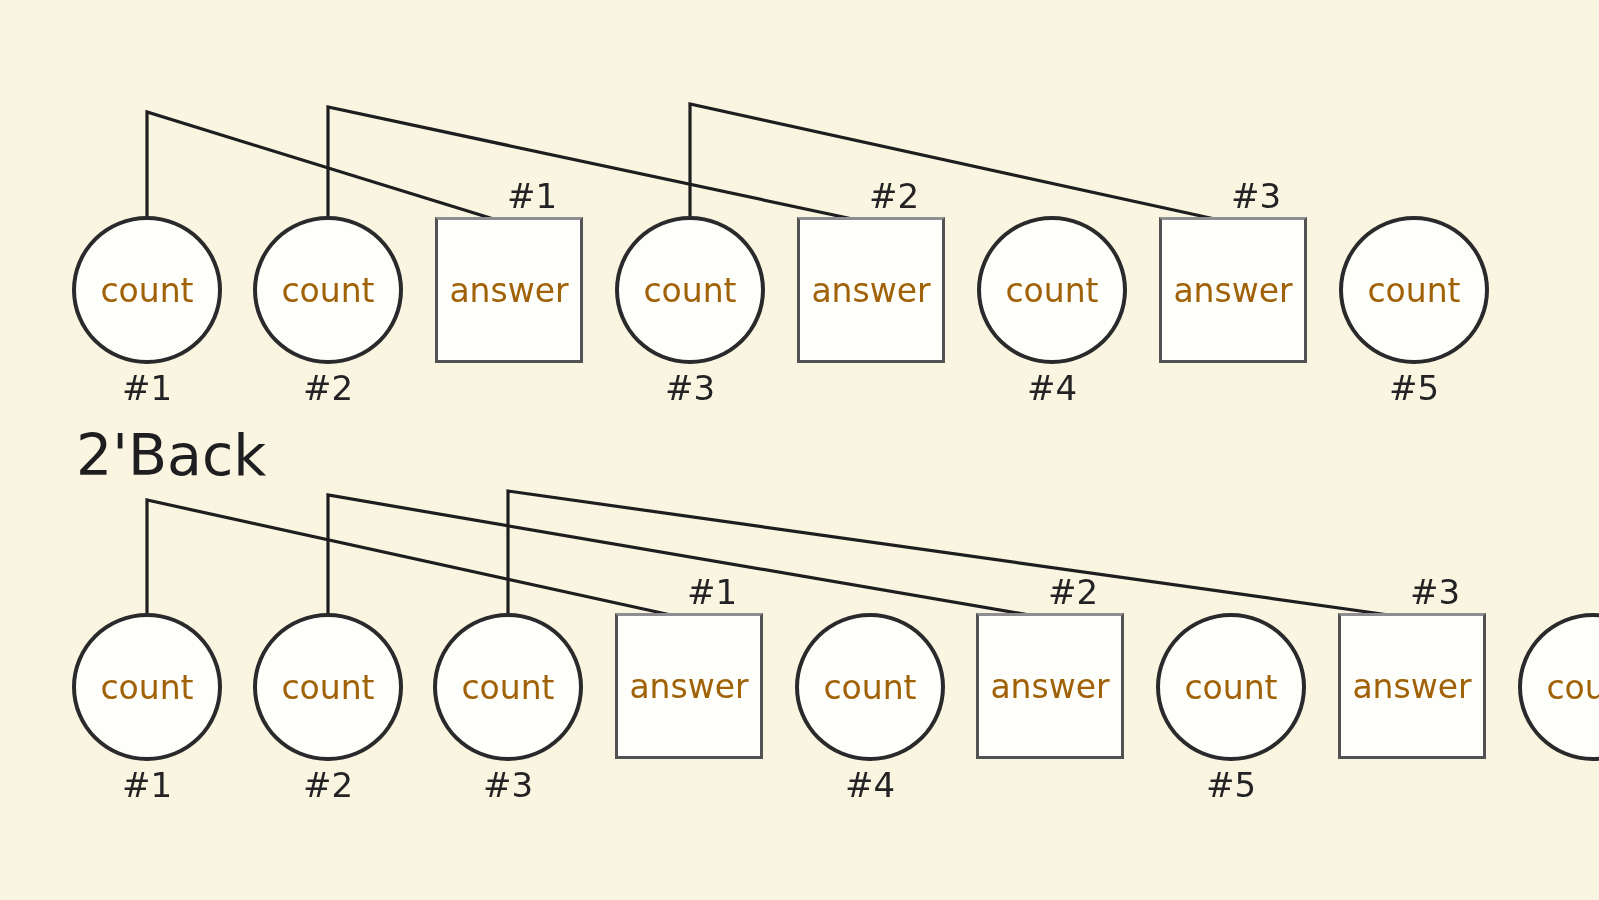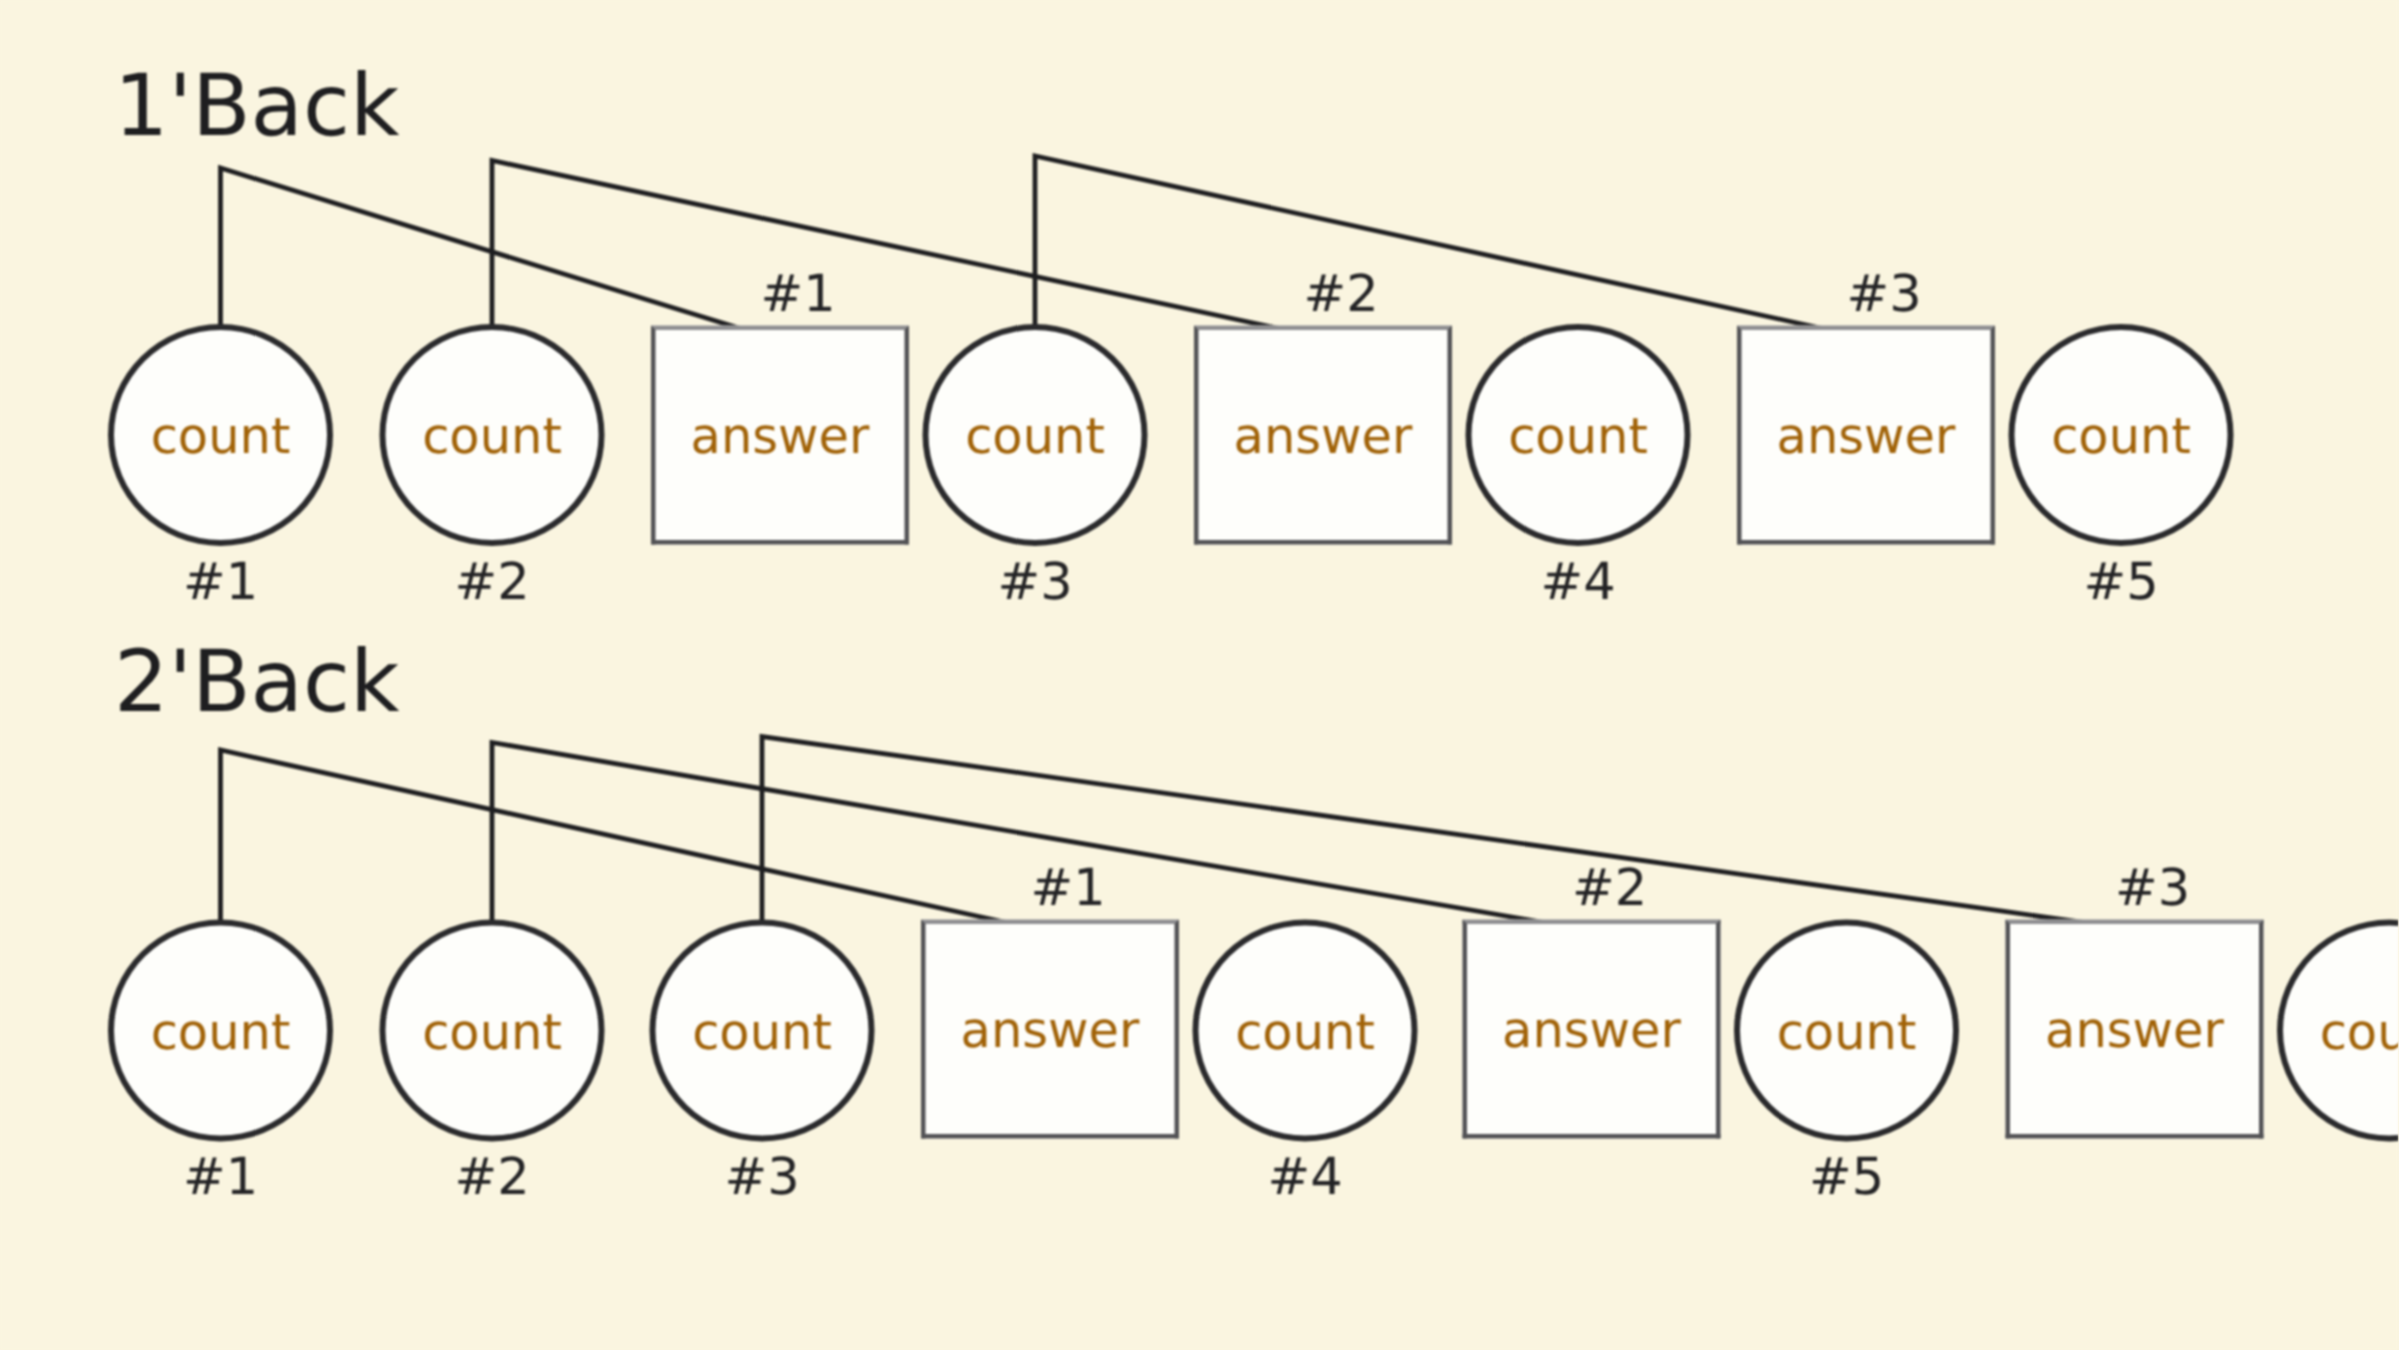--- a/index.html
+++ b/index.html
@@ -36,21 +36,21 @@
   .circle-shape{
     box-sizing:border-box;
     width:150px;height:148px;
     border-radius:50%;
     background:#fefefb;
     border:4px solid #2a2a2c;
     display:flex;align-items:center;justify-content:center;
   }
   .square-shape{
     box-sizing:border-box;
-    width:172px;height:146px;
+    width:148px;height:146px;
     margin:0 auto;
     background:#fefefb;
     border:3px solid #525255;
     border-top-color:#8e8e90;
     display:flex;align-items:center;justify-content:center;
   }
   .shape-label{
     font-size:33px;
     color:#a16207;
     white-space:nowrap;
@@ -73,21 +73,20 @@
 
   <svg id="connector-svg" viewBox="0 0 1599 900" xmlns="http://www.w3.org/2000/svg">
       <polyline points="147,219 147,112 500,221" fill="none" stroke="#1e1e20" stroke-width="3.2"></polyline>
       <polyline points="328,219 328,107 862,221" fill="none" stroke="#1e1e20" stroke-width="3.2"></polyline>
       <polyline points="690,219 690,104 1224,221" fill="none" stroke="#1e1e20" stroke-width="3.2"></polyline>
       <polyline points="147,616 147,500 680,617" fill="none" stroke="#1e1e20" stroke-width="3.2"></polyline>
       <polyline points="328,616 328,495 1041,617" fill="none" stroke="#1e1e20" stroke-width="3.2"></polyline>
       <polyline points="508,616 508,491 1403,617" fill="none" stroke="#1e1e20" stroke-width="3.2"></polyline>
     </svg>
 
-  <div class="row-title" style="left:76px;top:40px">1'Back</div>
 
   <div class="node" style="left:72px;top:216px">
     <div class="circle-shape">
       <span class="shape-label">count</span>
     </div>
     <div class="tag tag-below">#1</div>
   </div>
 
   <div class="node" style="left:253px;top:216px">
     <div class="circle-shape">

